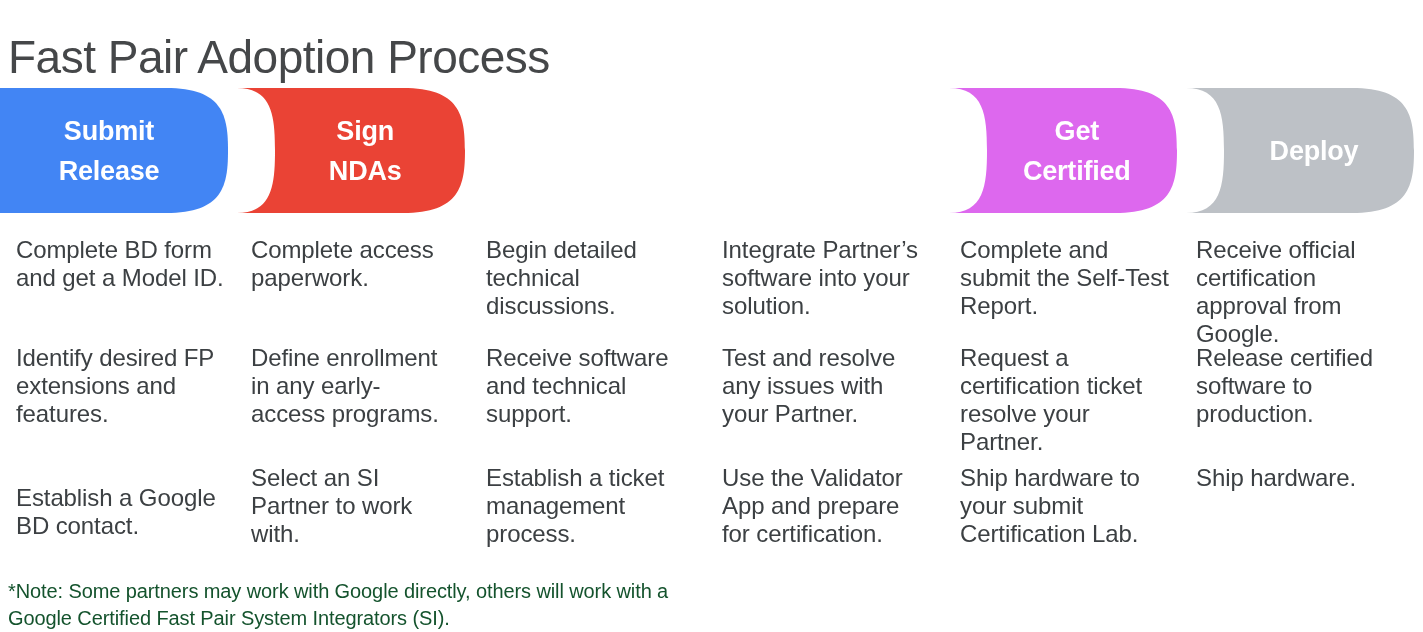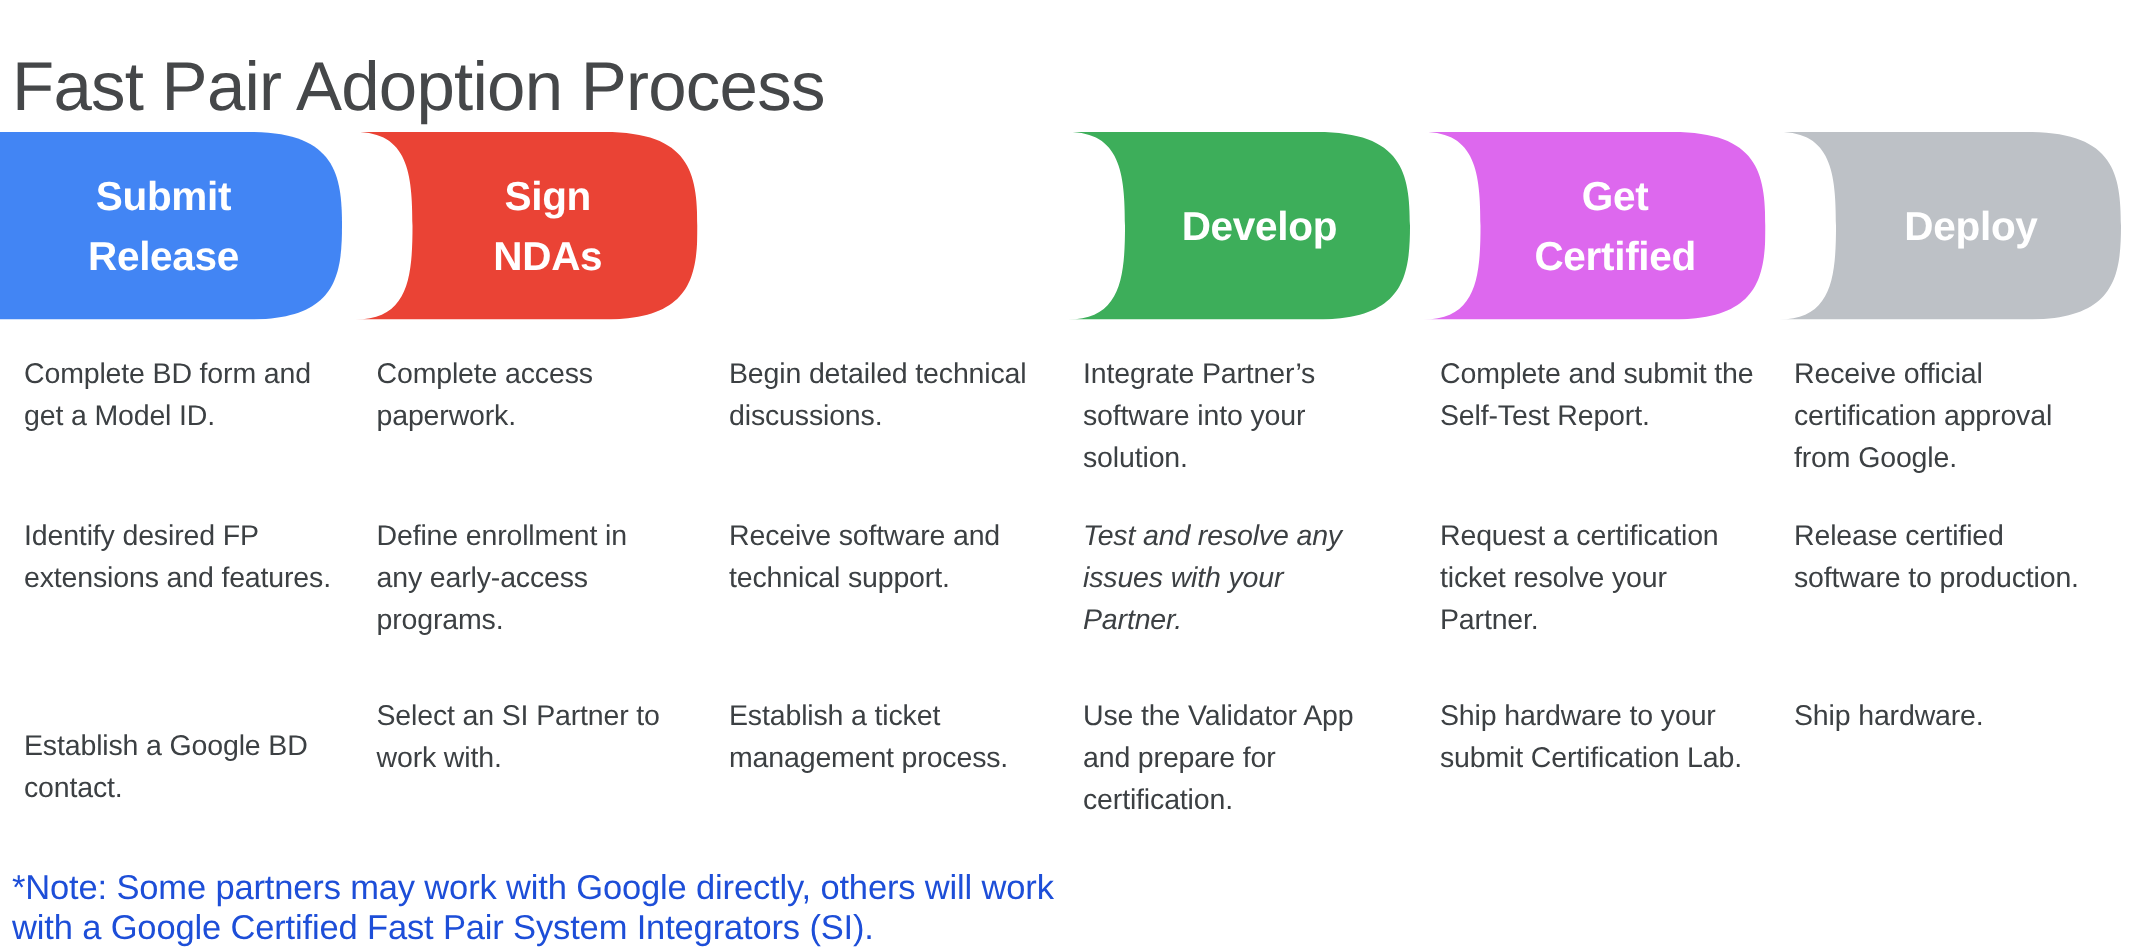--- a/index.html
+++ b/index.html
@@ -72,37 +72,37 @@
     width: 1423px;
     height: 310px;
   }
   .step-col {
     position: absolute;
     top: 0;
     width: 222px;
   }
   .detail-row {
     position: absolute;
-    font-size: 19px;
+    font-size: 24px;
     line-height: 28px;
     color: #3c4043;
     letter-spacing: -0.1px;
   }
   .detail-row.r0 { top: 0px; }
   .detail-row.r1 { top: 108px; }
   .detail-row.r2 { top: 228px; }
 
   #footnote {
     position: absolute;
     left: 8px;
     top: 578px;
     width: 720px;
-    font-size: 23px;
+    font-size: 20px;
     line-height: 27px;
-    color: #1d4ed8;
+    color: #14532d;
     letter-spacing: -0.1px;
   }
 </style>
 </head>
 <body>
 
 <h1 id="page-title">Fast Pair Adoption Process</h1>
 
 <div id="banner-band">
     <div class="chevron" style="left: 0px; width: 228px;">
@@ -111,26 +111,20 @@
       </svg>
       <div class="chevron-label" style="left: 0px; width: 218px; color: rgb(255, 255, 255);">Submit
 Release</div>
     </div>
     <div class="chevron" style="left: 237.2px; width: 228px;">
       <svg width="228" height="125" viewBox="0 0 228 125">
         <path d="M 0 0 L 166 0 C 223.04 0, 228 27.5, 228 62.5 C 228 97.5, 223.04 125, 166 125 L 0 125 C 34.96 125, 38 97.5, 38 62.5 C 38 27.5, 34.96 0, 0 0 Z" fill="#EA4335"></path>
       </svg>
       <div class="chevron-label" style="left: 38px; width: 180px; color: rgb(255, 255, 255);">Sign
 NDAs</div>
-    </div>
-    <div class="chevron" style="left: 711.6px; width: 228px;">
-      <svg width="228" height="125" viewBox="0 0 228 125">
-        <path d="M 0 0 L 166 0 C 223.04 0, 228 27.5, 228 62.5 C 228 97.5, 223.04 125, 166 125 L 0 125 C 34.96 125, 38 97.5, 38 62.5 C 38 27.5, 34.96 0, 0 0 Z" fill="#3DAE5A"></path>
-      </svg>
-      <div class="chevron-label" style="left: 38px; width: 180px; color: rgb(255, 255, 255);">Develop</div>
     </div>
     <div class="chevron" style="left: 948.8px; width: 228px;">
       <svg width="228" height="125" viewBox="0 0 228 125">
         <path d="M 0 0 L 166 0 C 223.04 0, 228 27.5, 228 62.5 C 228 97.5, 223.04 125, 166 125 L 0 125 C 34.96 125, 38 97.5, 38 62.5 C 38 27.5, 34.96 0, 0 0 Z" fill="#DD68EE"></path>
       </svg>
       <div class="chevron-label" style="left: 38px; width: 180px; color: rgb(255, 255, 255);">Get
 Certified</div>
     </div>
     <div class="chevron" style="left: 1186px; width: 228px;">
       <svg width="228" height="125" viewBox="0 0 228 125">
@@ -151,21 +145,21 @@
       <div class="detail-row r1" style="width: 200px;">Define enrollment in any early-access programs.</div>
       <div class="detail-row r2" style="width: 200px;">Select an SI Partner to work with.</div>
     </div>
     <div class="step-col" style="left: 486px; width: 215px;">
       <div class="detail-row r0" style="width: 215px;">Begin detailed technical discussions.</div>
       <div class="detail-row r1" style="width: 215px;">Receive software and technical support.</div>
       <div class="detail-row r2" style="width: 215px;">Establish a ticket management process.</div>
     </div>
     <div class="step-col" style="left: 722px; width: 200px;">
       <div class="detail-row r0" style="width: 200px;">Integrate Partner’s software into your solution.</div>
-      <div class="detail-row r1" style="width: 200px; font-style: italic;">Test and resolve any issues with your Partner.</div>
+      <div class="detail-row r1" style="width: 200px;">Test and resolve any issues with your Partner.</div>
       <div class="detail-row r2" style="width: 200px;">Use the Validator App and prepare for certification.</div>
     </div>
     <div class="step-col" style="left: 960px; width: 215px;">
       <div class="detail-row r0" style="width: 215px;">Complete and submit the Self-Test Report.</div>
       <div class="detail-row r1" style="width: 215px;">Request a certification ticket resolve your Partner.</div>
       <div class="detail-row r2" style="width: 215px;">Ship hardware to your submit Certification Lab.</div>
     </div>
     <div class="step-col" style="left: 1196px; width: 200px;">
       <div class="detail-row r0" style="width: 200px;">Receive official certification approval from Google.</div>
       <div class="detail-row r1" style="width: 200px;">Release certified software to production.</div>

